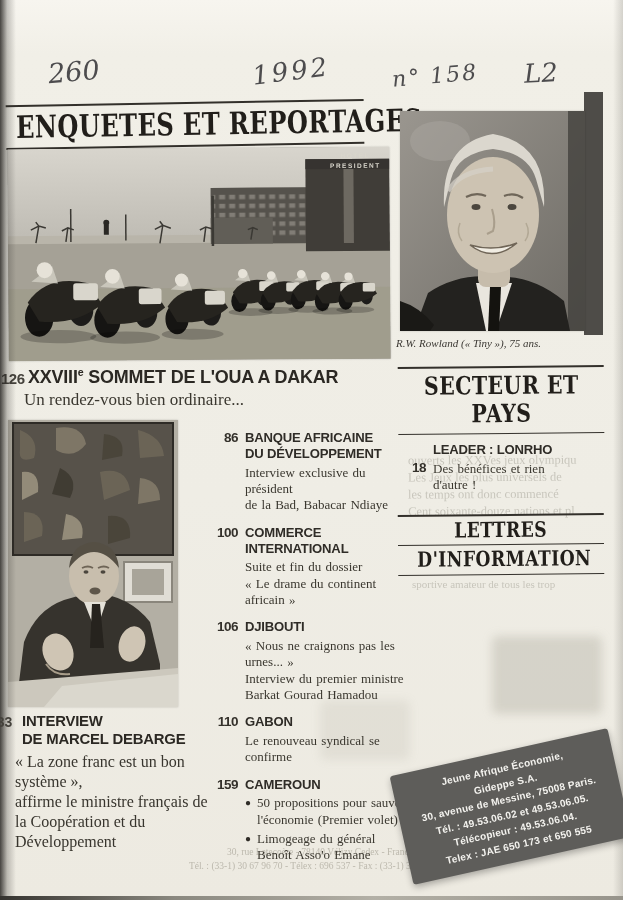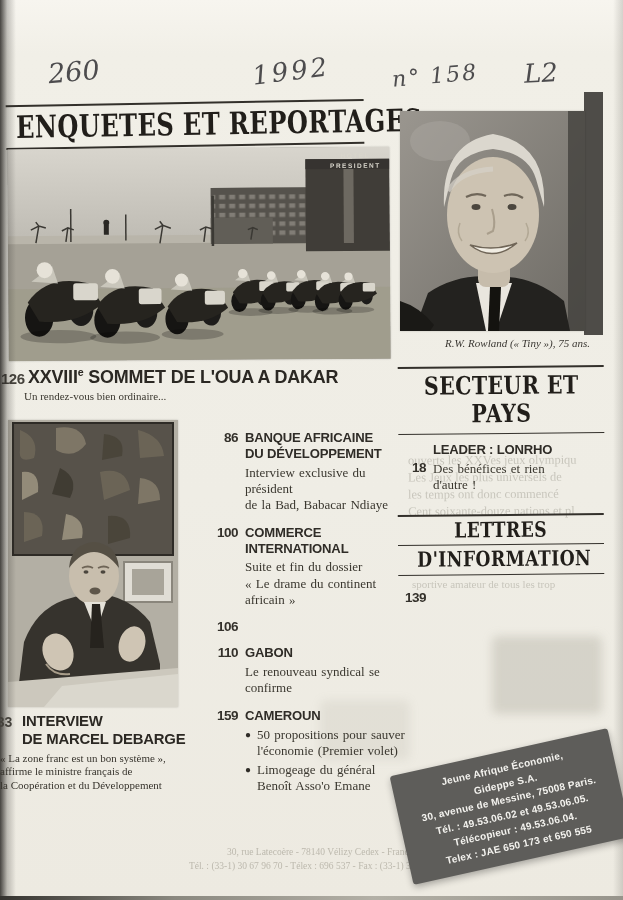--- a/index.html
+++ b/index.html
@@ -17,29 +17,29 @@
   
   .hdrblock{position:absolute;left:6px;top:102px;width:358px;transform:rotate(-1deg);}
   .rule{height:2px;background:#33302b;}
   .rule.thin{height:1.5px;}
   .hdrtext{font-family:"DejaVu Serif",serif;font-weight:bold;font-size:31px;color:#211e1a;
            padding:2px 0 3px 10px;white-space:nowrap;}
   .cond{display:inline-block;transform:scaleX(.78);transform-origin:left center;letter-spacing:0.5px;}
   
   .photo{position:absolute;box-shadow:inset 0 0 0 1px rgba(50,48,44,.35), 0 0 2px rgba(0,0,0,.2);}
   .caption{position:absolute;font-family:"Liberation Serif",serif;font-style:italic;
-           font-size:11px;color:#3b3833;text-align:right;}
+           font-size:11px;color:#3b3833;text-align:left;}
   .darkband{position:absolute;left:584px;top:92px;width:19px;height:243px;background:#4e4c48;}
   .hotelsign{position:absolute;left:330px;top:152px;width:52px;font-size:6.5px;font-weight:bold;
              color:#d9d6cc;letter-spacing:1.5px;text-align:center;line-height:1.5;}
   
   .featnum{position:absolute;left:1px;top:370px;font-weight:bold;font-size:15px;color:#45423c;letter-spacing:-0.5px;}
   .feattitle{position:absolute;left:28px;top:366px;font-weight:bold;font-size:18.5px;color:#2b2823;
              letter-spacing:-0.2px;white-space:nowrap;transform:scaleX(.97);transform-origin:left top;}
-  .featsub{position:absolute;left:24px;top:390px;font-family:"Liberation Serif",serif;font-size:11px;color:#3a372f;}
+  .featsub{position:absolute;left:24px;top:390px;font-family:"Liberation Serif",serif;font-size:17px;color:#3a372f;}
   
   .toccol{position:absolute;left:186px;top:430px;width:204px;margin-left:24px;}
   .entry{display:flex;margin-bottom:11px;position:relative;z-index:2;}
   .num{width:28px;text-align:right;padding-right:7px;font-weight:bold;font-size:13.5px;
        color:#34312b;letter-spacing:-0.5px;flex:none;}
   .ebody{flex:1;}
   .etitle{font-weight:bold;font-size:13.5px;line-height:1.18;color:#2f2c27;letter-spacing:-0.2px;
           transform:scaleX(.97);transform-origin:left top;}
   .edesc{font-family:"Liberation Serif",serif;font-size:13px;line-height:1.25;color:#3a372f;margin-top:3px;word-spacing:1px;}
   .bul{display:flex;gap:6px;margin-top:3px;}
@@ -53,21 +53,21 @@
   .condc{display:inline-block;transform:scaleX(.82);transform-origin:center;letter-spacing:0.5px;}
   .rentry{position:absolute;left:398px;width:212px;display:flex;z-index:2;align-items:center;}
   .rentry .etitle{font-size:13.5px;}
   .cpsp .etitle{font-size:12.3px;}
   .cpsp .edesc{font-size:12.8px;}
   
   .ivw{position:absolute;left:0;top:712px;width:230px;z-index:2;}
   .ivwnum{position:absolute;left:-11px;top:2px;font-weight:bold;font-size:14px;color:#45423c;}
   .ivwtitle{margin-left:22px;font-weight:bold;font-size:15.5px;line-height:1.15;color:#2b2823;
             letter-spacing:-0.2px;transform:scaleX(.96);transform-origin:left top;}
-  .ivwdesc{margin-left:0;margin-top:4px;font-family:"Liberation Serif",serif;font-size:11px;
+  .ivwdesc{margin-left:15px;margin-top:4px;font-family:"Liberation Serif",serif;font-size:16px;
            line-height:1.25;color:#38352e;}
   
   .stamp{position:absolute;left:399px;top:751px;width:223px;height:111px;transform:rotate(-12.5deg);
          background:#5e5d5a;border-radius:3px;box-shadow:0 3px 7px rgba(0,0,0,.3);
          display:flex;align-items:center;justify-content:center;z-index:3;}
   .stamptext{color:#f3f2ee;font-weight:bold;font-size:10px;line-height:1.55;text-align:center;letter-spacing:.2px;}
   
   .ghost{position:absolute;font-family:"Liberation Serif",serif;color:rgba(110,105,92,.30);z-index:1;}
   .gblob{position:absolute;background:rgba(150,147,133,.28);filter:blur(5px);border-radius:6px;z-index:0;}
 </style>
@@ -250,20 +250,26 @@
     <div class="entry">
       <div class="num">100</div>
       <div class="ebody">
         <div class="etitle pre">COMMERCE INTERNATIONAL</div>
         <div class="edesc pre">Suite et fin du dossier
 « Le drame du continent africain »</div>
       </div>
     </div>
     <div class="entry">
       <div class="num">106</div>
+      <div class="ebody">
+        <div class="etitle pre">DJIBOUTI</div>
+        <div class="edesc pre">« Nous ne craignons pas les urnes... »
+Interview du premier ministre
+Barkat Gourad Hamadou</div>
+      </div>
     </div>
     <div class="entry">
       <div class="num">110</div>
       <div class="ebody">
         <div class="etitle pre">GABON</div>
         <div class="edesc pre">Le renouveau syndical se confirme</div>
       </div>
     </div>
     <div class="entry">
       <div class="num">159</div>
@@ -301,21 +307,20 @@
 
   <div class="rcol-hdr li" style="top:514px;transform:rotate(-0.5deg);">
     <div class="rule thin"></div>
     <div class="txt"><span class="condc">LETTRES</span></div>
     <div class="rule thin" style="height:1px;"></div>
     <div class="txt"><span class="condc">D'INFORMATION</span></div>
     <div class="rule thin"></div>
   </div>
 
   <div class="rentry cpsp" style="top:590px;">
-    <div class="num">139</div>
   </div>
 
   <div class="ivw">
     <div class="ivwnum">133</div>
     <div class="ivwtitle pre">INTERVIEW
 DE MARCEL DEBARGE</div>
     <div class="ivwdesc pre">« La zone franc est un bon système »,
 affirme le ministre français de
 la Coopération et du Développement</div>
   </div>

